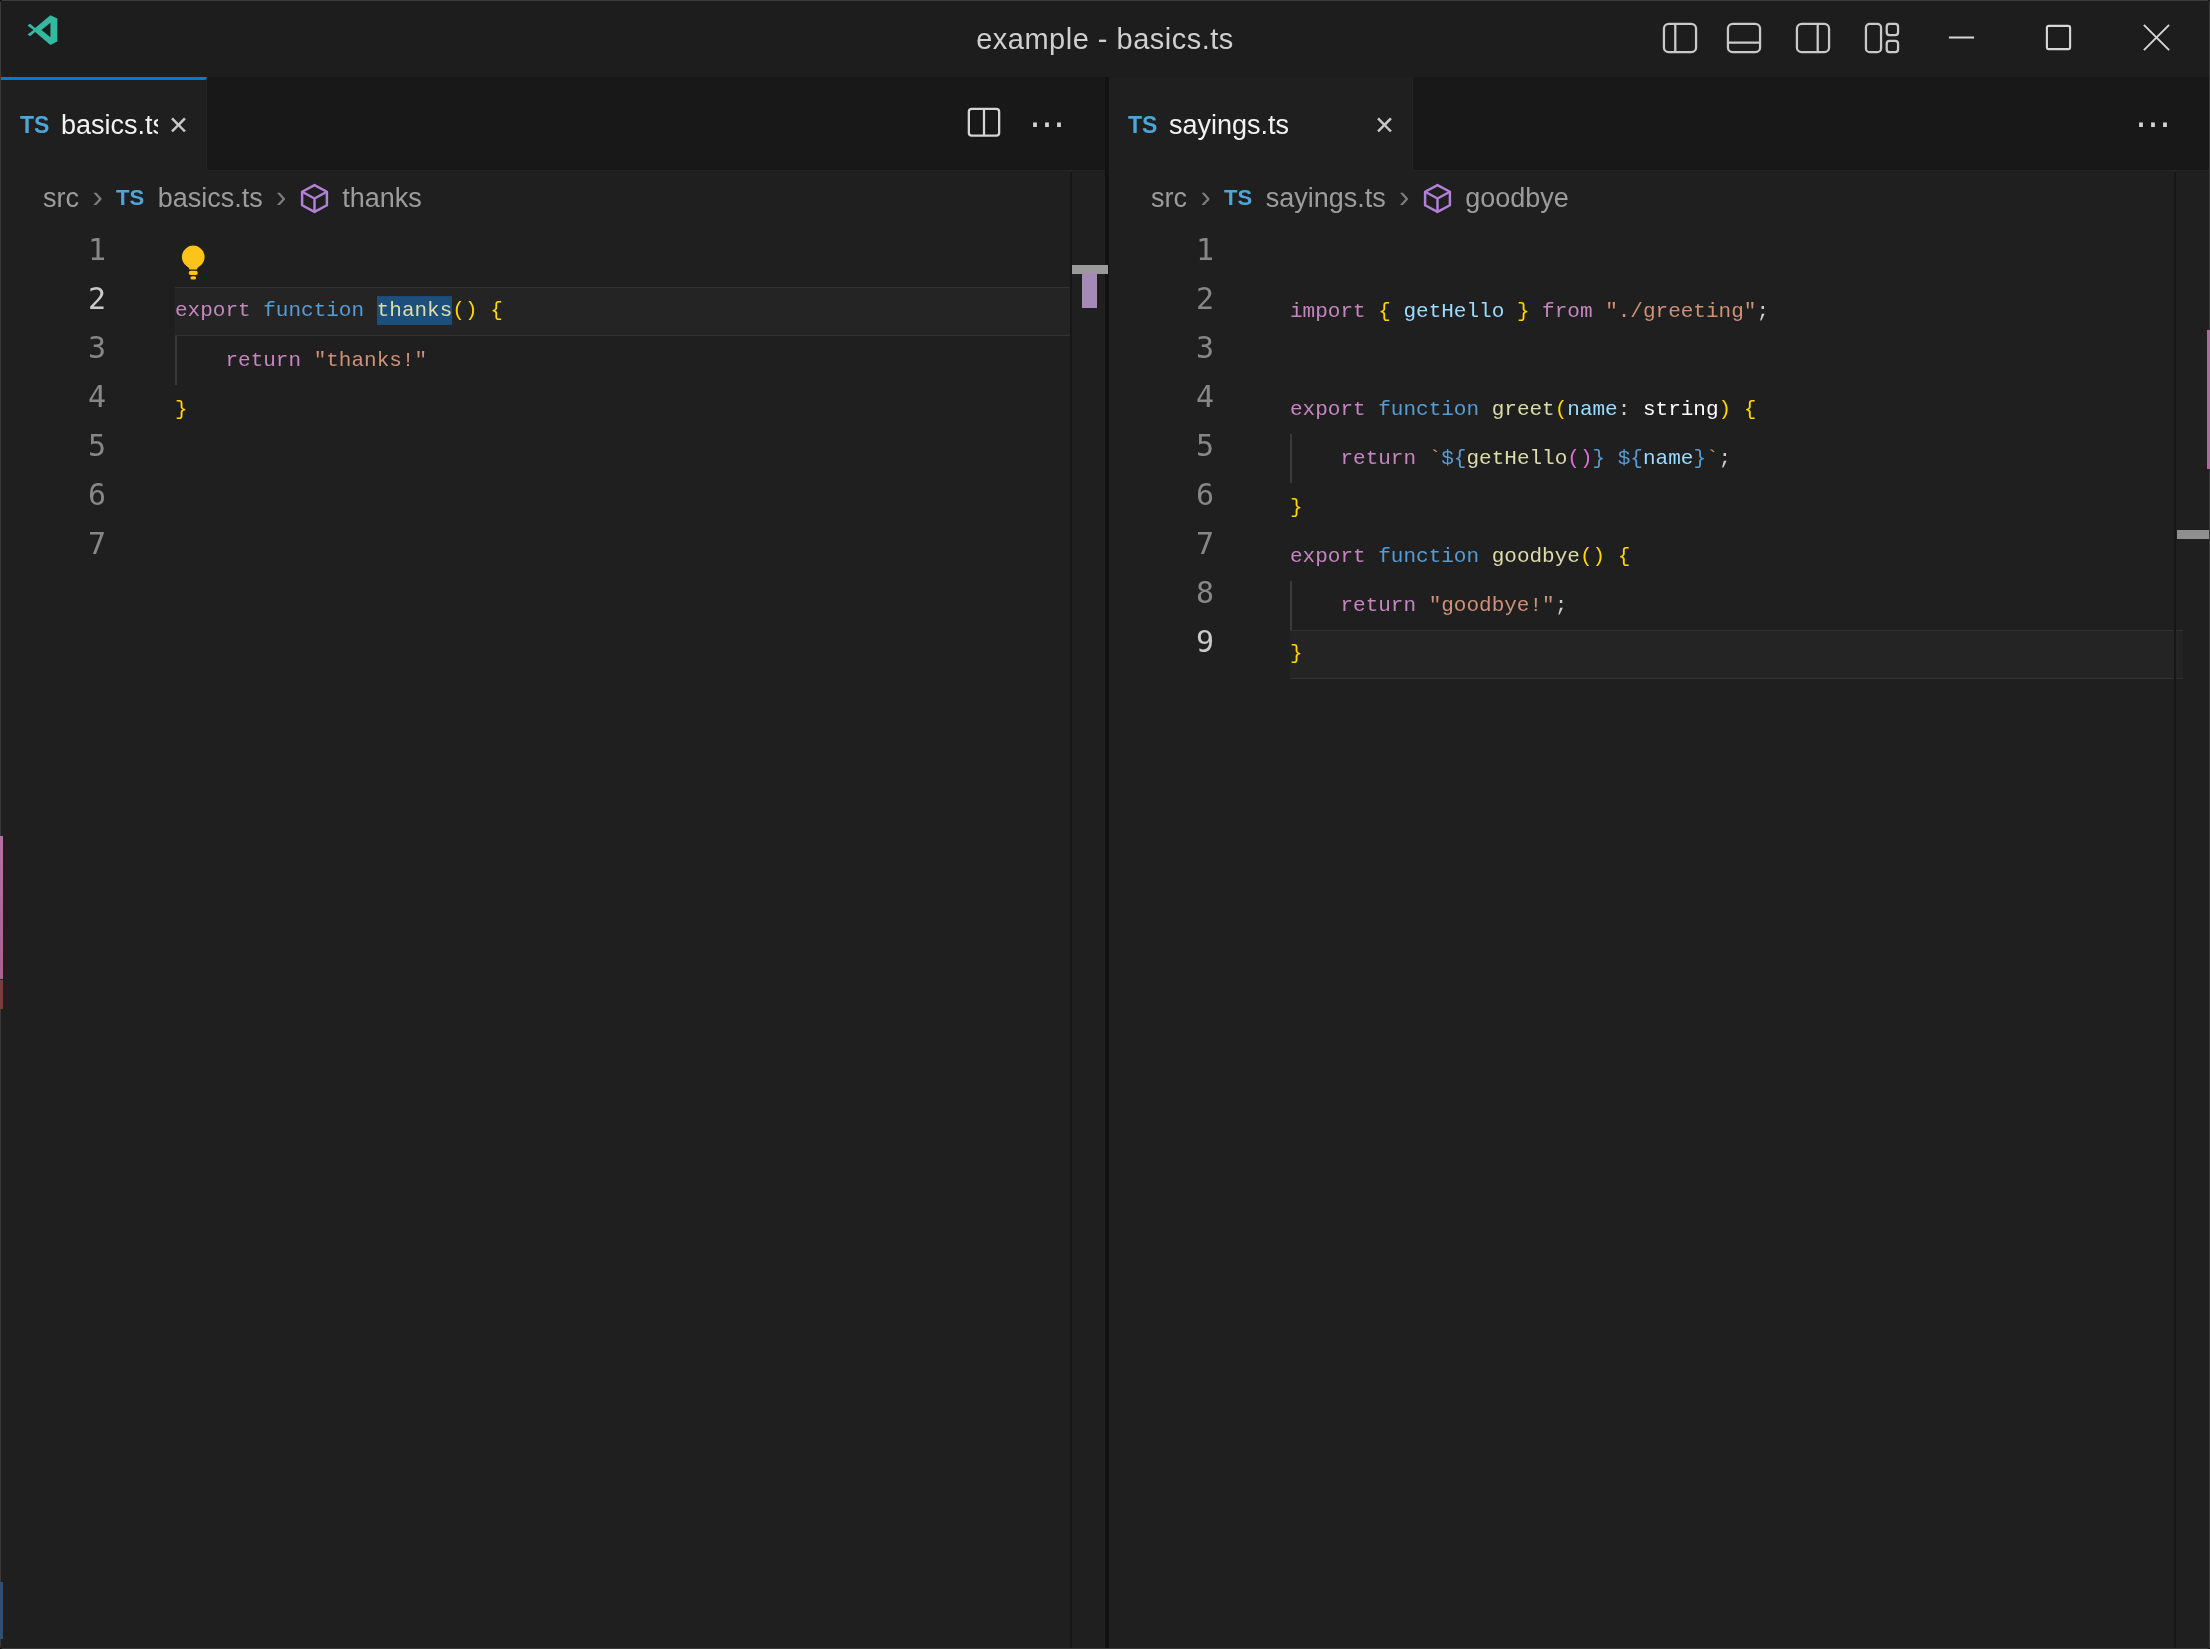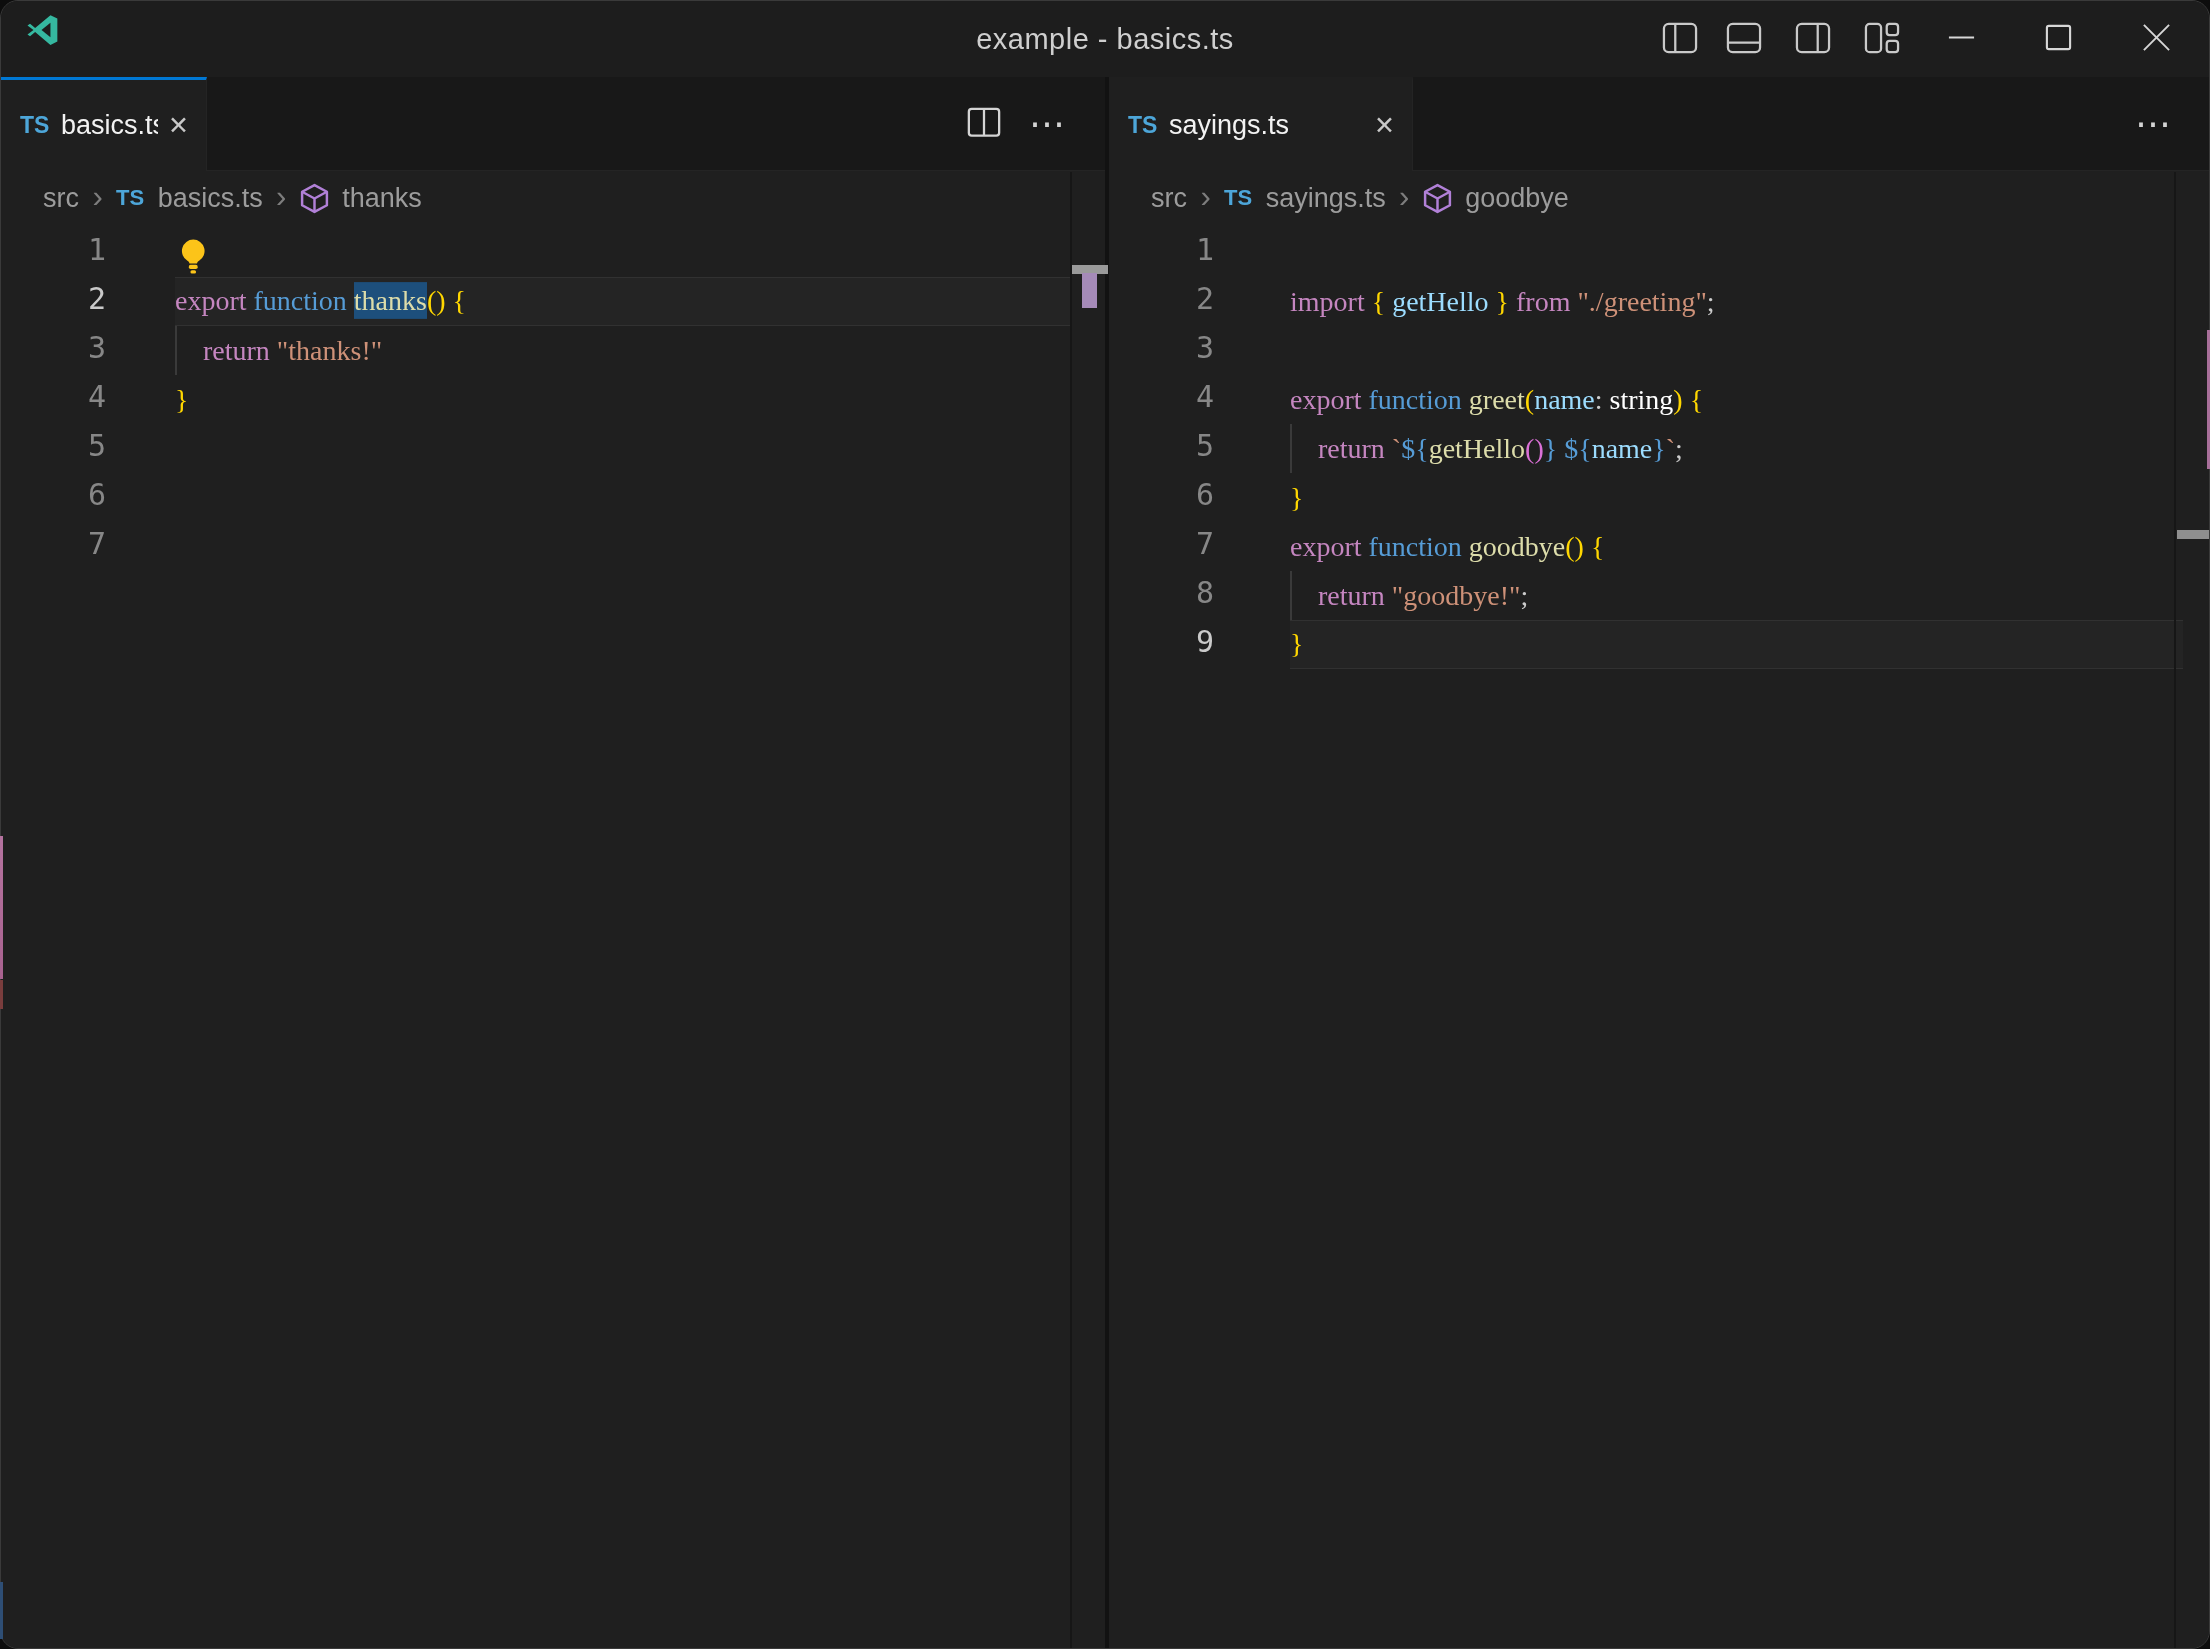--- a/index.html
+++ b/index.html
@@ -1,17 +1,17 @@
 <!DOCTYPE html>
 <html><head>
 <meta charset="utf-8">
 <style>
   html,body{margin:0;padding:0;width:2210px;height:1650px;background:#0d0d0d;overflow:hidden;
     font-family:"Liberation Sans",sans-serif;}
-  .window{position:absolute;inset:0;background:#1f1f1f;border-radius:18px;border:1px solid #3a3a3a;
+  .window{position:absolute;inset:0;background:#1f1f1f;border-radius:3px;border:1px solid #3a3a3a;
     overflow:hidden;box-sizing:border-box;}
   
   .titlebar{position:absolute;top:0;left:0;right:0;height:76px;background:#1d1d1d;}
   .logo{position:absolute;left:25px;top:12.4px;width:34px;height:34px;}
   .win-title{position:absolute;left:0;right:0;top:0;height:76px;display:flex;align-items:center;
     justify-content:center;font-size:29px;color:#cfcfcf;letter-spacing:0.5px;}
   .tb-btn{position:absolute;top:9.6px;width:42px;height:54px;display:flex;align-items:center;justify-content:center;}
   .tb-btn svg{display:block;}
   
   .group{position:absolute;top:76px;bottom:0;}
@@ -32,21 +32,21 @@
   .breadcrumbs{position:absolute;top:95px;left:0;right:0;height:52px;background:#1f1f1f;display:flex;
     align-items:center;padding-left:42px;gap:13.4px;font-size:27px;color:#9c9c9c;}
   .bc-sep{color:#7d7d7d;font-size:31px;line-height:1;transform:translateY(-1.9px);}
   .bc-ts{font-weight:bold;font-size:22px;color:#4da6d9;}
   
   .editor{position:absolute;top:146px;left:0;right:0;bottom:0;background:#1f1f1f;}
   .gutter{position:absolute;left:0;top:1.9px;width:105px;text-align:right;
     font-family:"DejaVu Sans Mono",monospace;font-size:30px;}
   .ln{height:49px;line-height:49px;color:#878787;}
   .ln-active{color:#cacaca;}
-  .content{position:absolute;top:5px;font-family:Liberation Serif, serif;font-size:28px;}
+  .content{position:absolute;top:15px;font-family:Liberation Mono, monospace;font-size:21px;}
   #group-0 .content{left:174px;width:895px;}
   #group-1 .content{left:172px;width:893px;margin-left:9px;}
   .code-line{height:49px;line-height:49px;white-space:pre;position:relative;box-sizing:border-box;}
   .code-line.current{background:#242424;border-top:1.9px solid #313131;border-bottom:1.9px solid #313131;line-height:45px;}
   .indent-guide{position:absolute;left:0;top:0;bottom:0;width:1.9px;background:#3a3a3a;}
   .lightbulb{display:inline-block;width:32.5px;height:38px;vertical-align:middle;margin-left:1.9px;}
   .tk-kw{color:#C586C0}.tk-kwb{color:#569CD6}.tk-fn{color:#DCDCAA}.tk-var{color:#9CDCFE}
   .tk-type{color:#ffffff}.tk-str{color:#CE9178}.tk-b1{color:#FFD700}.tk-b2{color:#DA70D6}
   .tk-b3{color:#569CD6}.tk-pun{color:#cccccc}.tk-plain{color:#d4d4d4}
   .word-hl{background:#1d4f7c;box-shadow:0 2.9px 0 #1d4f7c, 0 -2.9px 0 #1d4f7c;}

